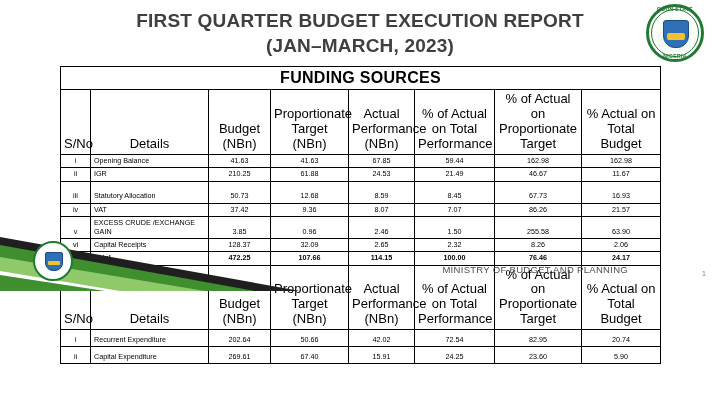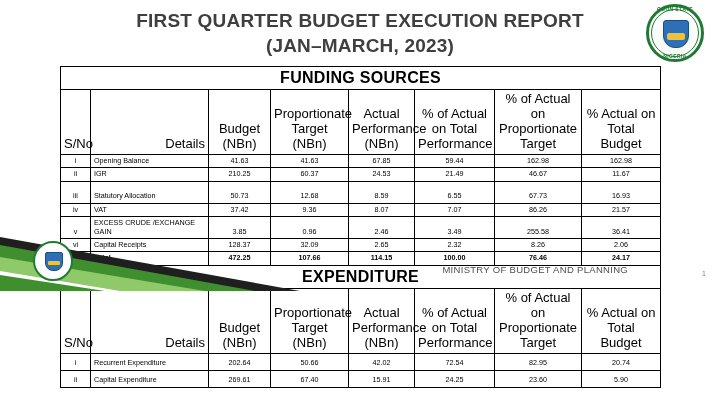--- a/index.html
+++ b/index.html
@@ -79,21 +79,21 @@
     letter-spacing:0.3px;
     padding:2px 0 3px 0;
   }
   .hdr td{
     font-weight:normal;
     text-align:center;
     vertical-align:bottom;
     font-size:13px;
     height:34px;
   }
-  .hdr td.left{text-align:right;vertical-align:bottom;}
+  .hdr td.left{text-align:center;vertical-align:bottom;}
   .c{text-align:center;}
   .l{text-align:left;margin-left:20px;}
   .b{font-weight:bold;}
   .rowh{height:13px;}
   .rowtall{height:22px;}
   .rowmid{height:17px;}
 
   
   .bottom{
     position:absolute;left:0;bottom:0;width:720px;height:60px;overflow:hidden;
@@ -174,55 +174,55 @@
         <td class="c">41.63</td>
         <td class="c">67.85</td>
         <td class="c">59.44</td>
         <td class="c">162.98</td>
         <td class="c">162.98</td>
       </tr>
       <tr class="rowh">
         <td class="c">ii</td>
         <td class="l">IGR</td>
         <td class="c">210.25</td>
-        <td class="c">60.37</td>
+        <td class="c">61.88</td>
         <td class="c">24.53</td>
         <td class="c">21.49</td>
         <td class="c">46.67</td>
         <td class="c">11.67</td>
       </tr>
       <tr class="rowtall">
         <td class="c">iii</td>
         <td class="l">Statutory Allocation</td>
         <td class="c">50.73</td>
         <td class="c">12.68</td>
         <td class="c">8.59</td>
-        <td class="c">6.55</td>
+        <td class="c">8.45</td>
         <td class="c">67.73</td>
         <td class="c">16.93</td>
       </tr>
       <tr class="rowh">
         <td class="c">iv</td>
         <td class="l">VAT</td>
         <td class="c">37.42</td>
         <td class="c">9.36</td>
         <td class="c">8.07</td>
         <td class="c">7.07</td>
         <td class="c">86.26</td>
         <td class="c">21.57</td>
       </tr>
       <tr class="rowtall">
         <td class="c">v</td>
         <td class="l">EXCESS CRUDE  /EXCHANGE GAIN</td>
         <td class="c">3.85</td>
         <td class="c">0.96</td>
         <td class="c">2.46</td>
-        <td class="c">3.49</td>
+        <td class="c">1.50</td>
         <td class="c">255.58</td>
-        <td class="c">36.41</td>
+        <td class="c">63.90</td>
       </tr>
       <tr class="rowh">
         <td class="c">vi</td>
         <td class="l">Capital Receipts</td>
         <td class="c">128.37</td>
         <td class="c">32.09</td>
         <td class="c">2.65</td>
         <td class="c">2.32</td>
         <td class="c">8.26</td>
         <td class="c">2.06</td>
@@ -231,23 +231,20 @@
         <td class="c b"></td>
         <td class="l b">Total</td>
         <td class="c b">472.25</td>
         <td class="c b">107.66</td>
         <td class="c b">114.15</td>
         <td class="c b">100.00</td>
         <td class="c b">76.46</td>
         <td class="c b">24.17</td>
       </tr>
 
-      <tr>
-        <td class="band" colspan="8">EXPENDITURE</td>
-      </tr>
       <tr class="hdr">
         <td class="left">S/No</td>
         <td class="left">Details</td>
         <td>Budget (NBn)</td>
         <td>Proportionate Target (NBn)</td>
         <td>Actual Performance (NBn)</td>
         <td>% of Actual on Total Performance</td>
         <td>% of Actual on Proportionate Target</td>
         <td>% Actual on Total Budget</td>
       </tr>

